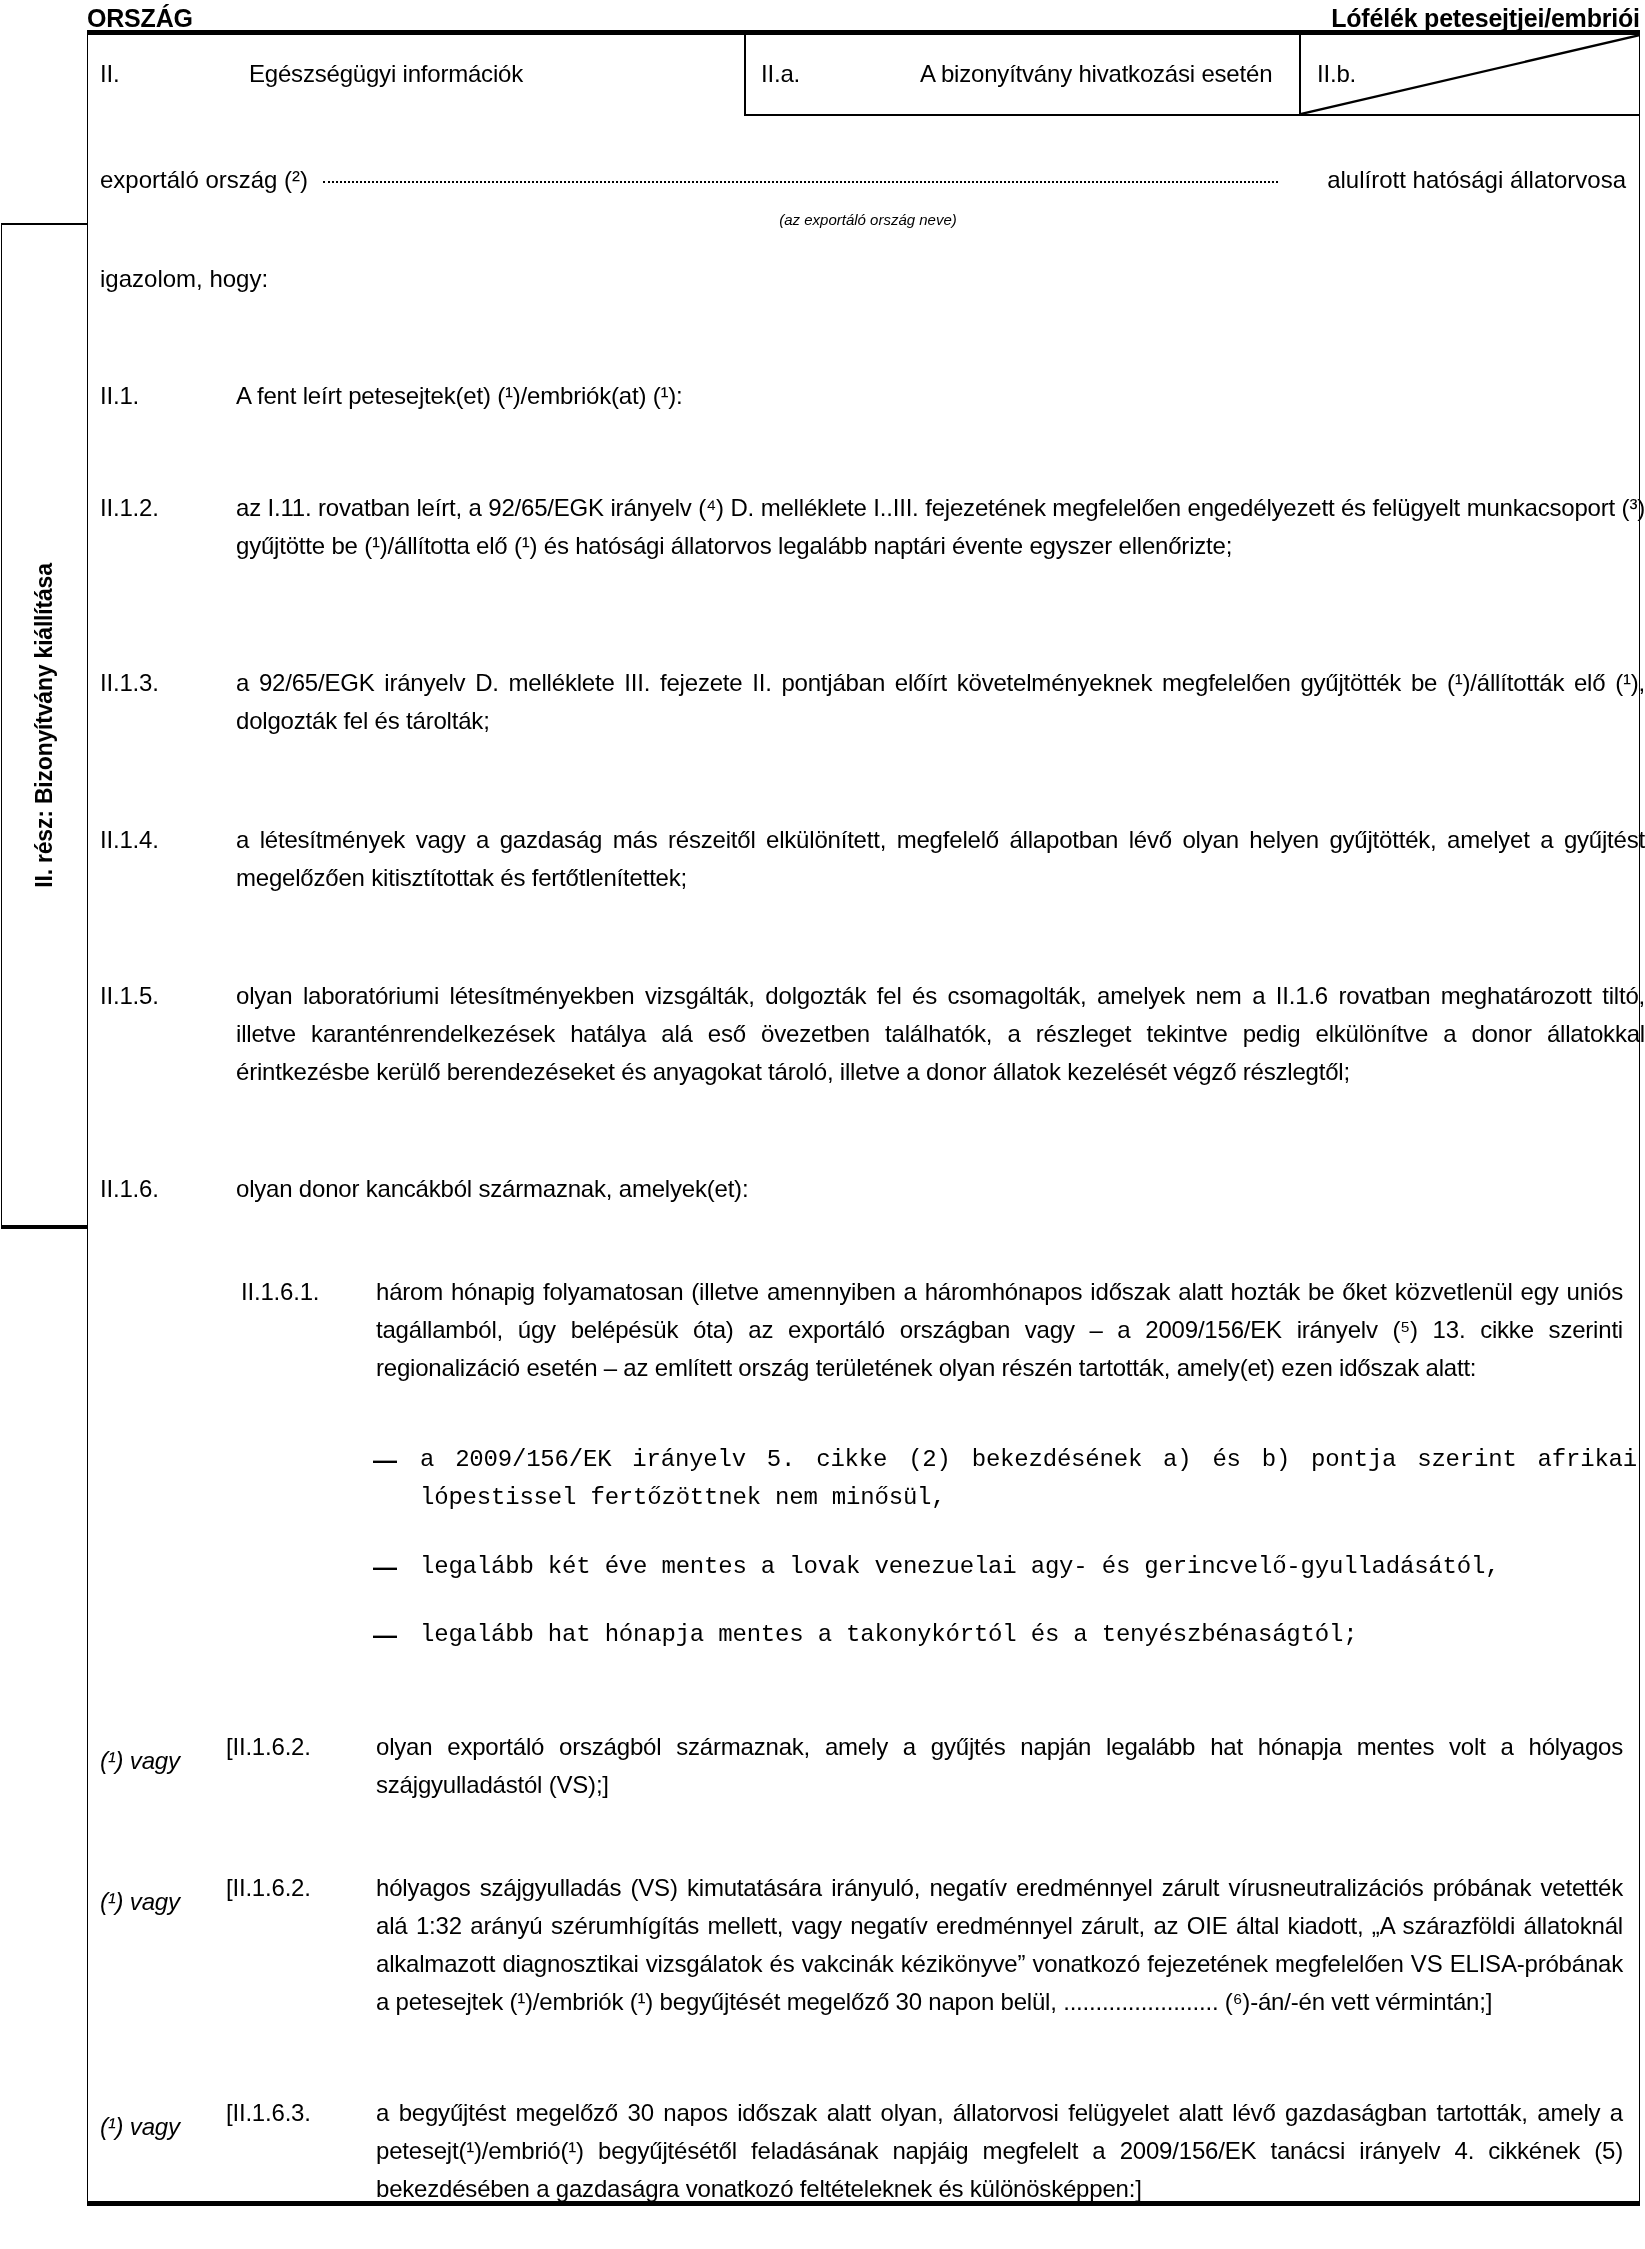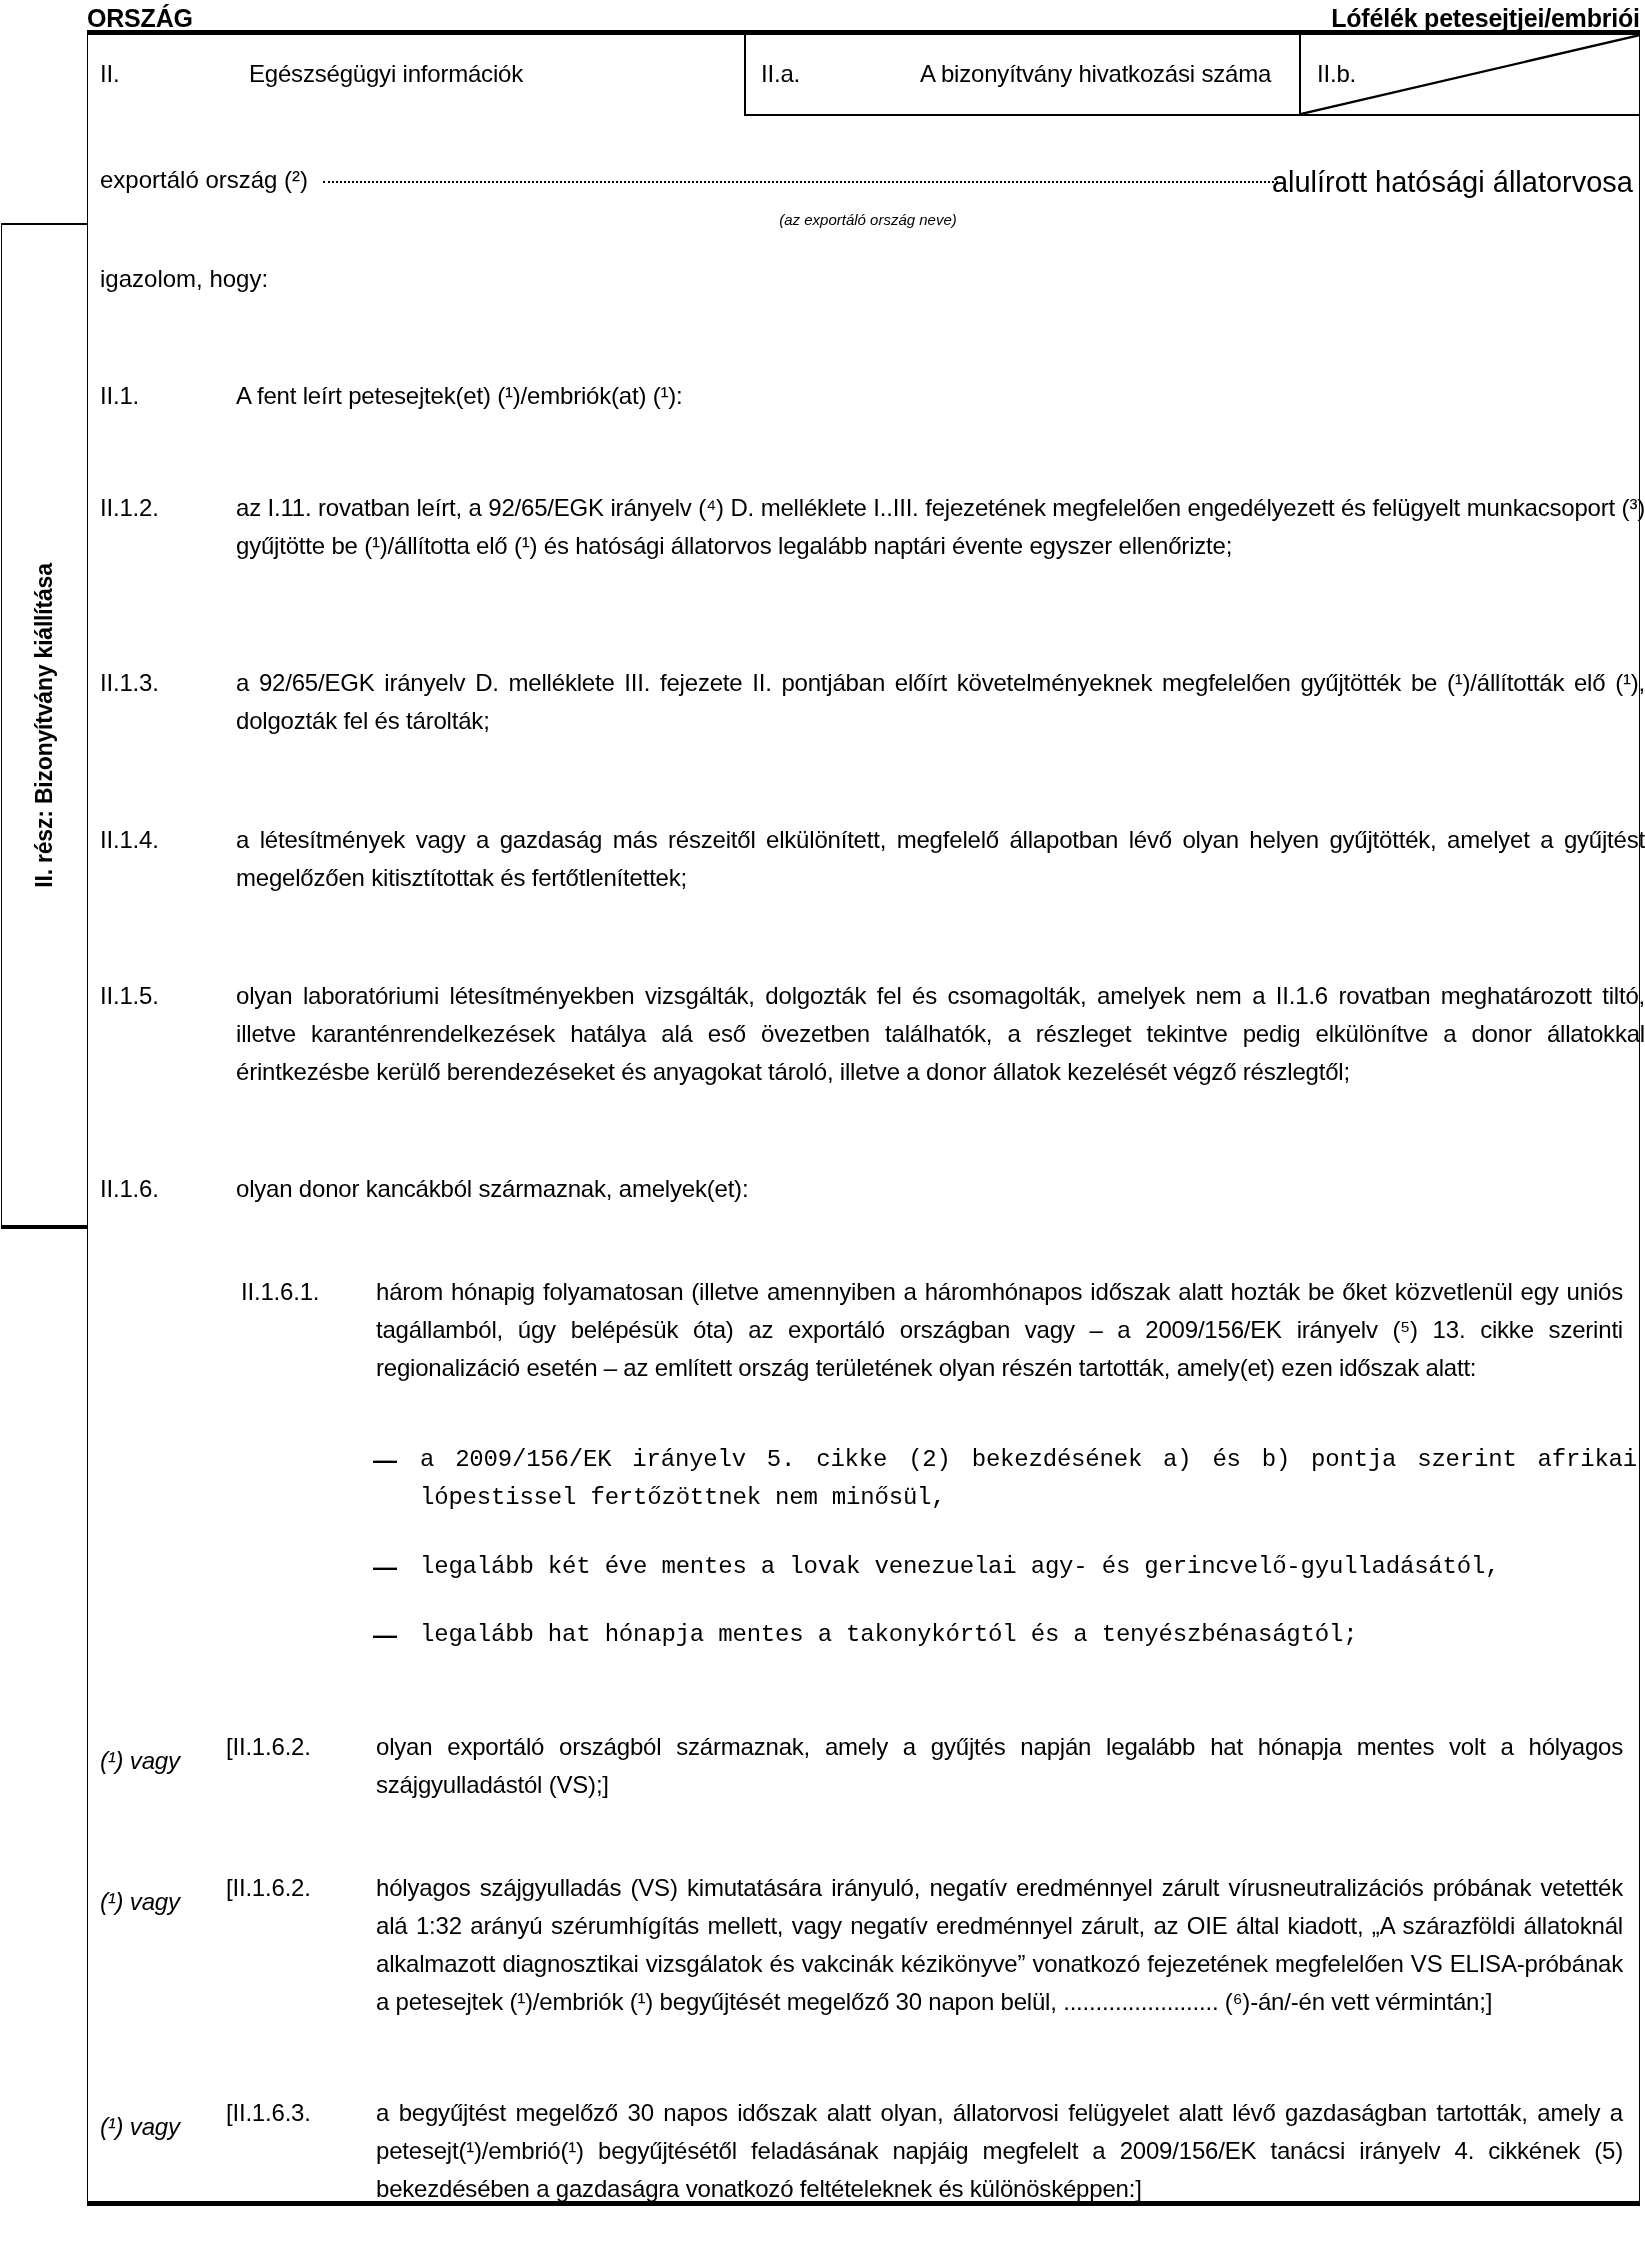--- a/index.html
+++ b/index.html
@@ -36,21 +36,21 @@
   .num{position:absolute;left:100px;top:0;white-space:nowrap;}
   .num-sub{position:absolute;left:241px;top:0;white-space:nowrap;}
   .num-brk{position:absolute;left:226px;top:0;white-space:nowrap;}
   .dash{position:absolute;left:373px;top:0;font-weight:bold;}
   .prefix{position:absolute;left:100px;top:14px;font-style:italic;white-space:nowrap;}
   .body1{margin-left:236px;text-align:justify;}
   .body2{margin-left:376px;margin-right:22px;text-align:justify;}
   .body3{margin-left:420px;margin-right:8px;text-align:justify;font-family:Liberation Mono, monospace;}
 
   .exp-left{position:absolute;left:100px;top:166px;font-size:24px;white-space:nowrap;}
-  .exp-right{position:absolute;right:12px;top:166px;font-size:29px;white-space:nowrap;}
+  .exp-right{position:absolute;right:19px;top:166px;font-size:24px;white-space:nowrap;}
   .dotted-leader{position:absolute;left:323px;top:181px;width:955px;height:0;
                  border-bottom:2.9px dotted #000;}
   .exp-note{position:absolute;left:521px;top:211px;width:694px;text-align:center;
             font-size:15px;font-style:italic;}
   .certify{position:absolute;left:100px;top:265px;font-size:24px;}
 </style>
 </head>
 <body>
 
 <div class="page">
@@ -63,21 +63,21 @@
   <div class="rule vline1"></div>
   <div class="rule vline2"></div>
   <div class="rule hline-header"></div>
   <svg class="diag" viewBox="0 0 586 137" preserveAspectRatio="none">
     <line x1="0" y1="137" x2="586" y2="0" stroke="#000" stroke-width="4"></line>
   </svg>
 
   <div class="hdr-cell" style="left:100px;">II.</div>
   <div class="hdr-cell" style="left:249px;">Egészségügyi információk</div>
   <div class="hdr-cell" style="left:761px;">II.a.</div>
-  <div class="hdr-cell" style="left:920px;">A bizonyítvány hivatkozási száma</div>
+  <div class="hdr-cell" style="left:920px;">A bizonyítvány hivatkozási esetén</div>
   <div class="hdr-cell" style="left:1317px;">II.b.</div>
 
   <div class="sidebar-box">
     <span>II. rész: Bizonyítvány kiállítása</span>
   </div>
 
   <div class="exp-left">exportáló ország (²)</div>
   <div class="dotted-leader"></div>
   <div class="exp-right">alulírott hatósági állatorvosa</div>
   <div class="exp-note">(az exportáló ország neve)</div>

